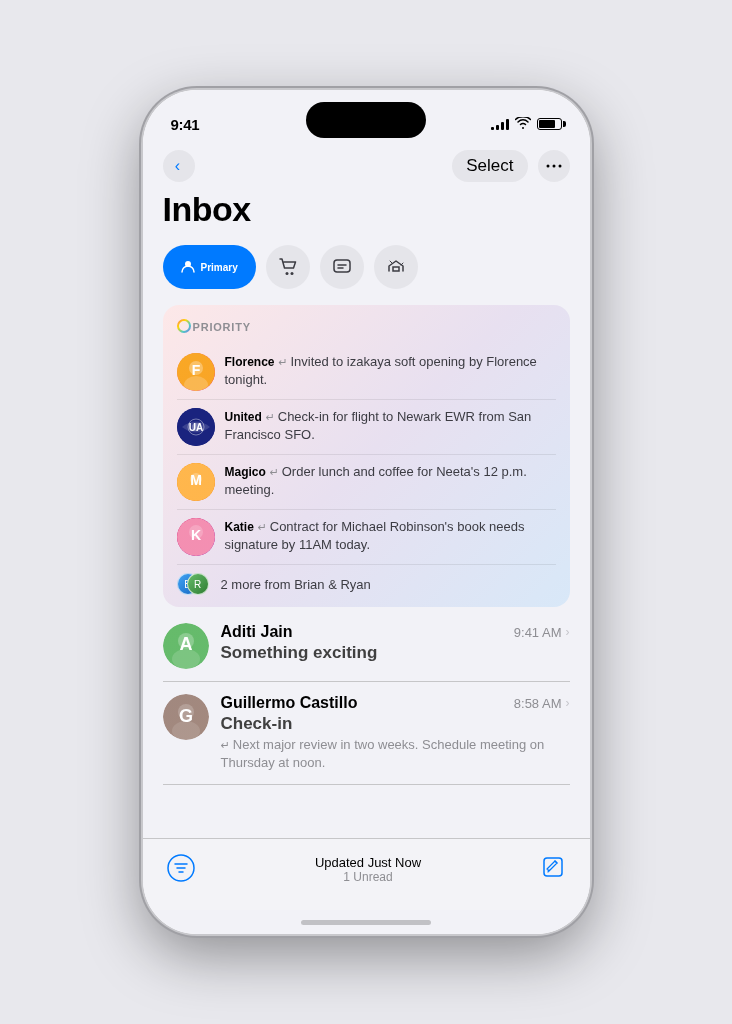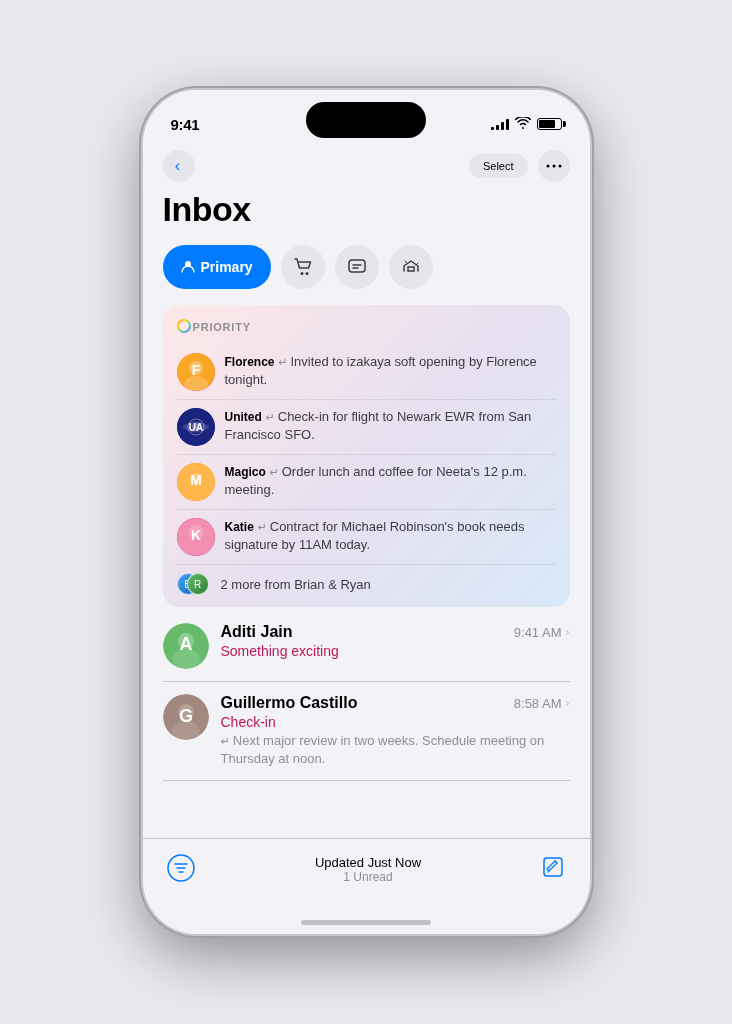--- a/index.html
+++ b/index.html
@@ -177,21 +177,21 @@
       display: flex;
       align-items: center;
       gap: 10px;
     }
 
     .nav-select-btn {
       background: #e5e5ea;
       border: none;
       border-radius: 16px;
       padding: 6px 14px;
-      font-size: 11px;
+      font-size: 17px;
       color: #000;
       cursor: pointer;
       font-weight: 400;
     }
 
     .nav-more-btn {
       width: 32px;
       height: 32px;
       border-radius: 50%;
       background: #e5e5ea;
@@ -230,21 +230,21 @@
       border-radius: 22px;
       padding: 10px 18px;
       display: flex;
       align-items: center;
       gap: 6px;
       cursor: pointer;
     }
 
     .tab-primary-label {
       color: #fff;
-      font-size: 14px;
+      font-size: 10px;
       font-weight: 600;
     }
 
     .tab-primary-icon {
       color: #fff;
       font-size: 14px;
     }
 
     .tab-icon-btn {
       width: 44px;
@@ -404,23 +404,23 @@
       font-size: 13px;
       color: #8e8e93;
     }
 
     .mail-chevron {
       font-size: 12px;
       color: #c7c7cc;
     }
 
     .mail-subject {
-      font-size: 14px;
-      font-weight: 400;
-      color: #be185d;
+      font-size: 17px;
+      font-weight: 700;
+      color: #404040;
       margin-bottom: 2px;
     }
 
     .mail-preview {
       font-size: 13px;
       color: #8e8e93;
       line-height: 1.4;
     }
 
     .summary-inline {

